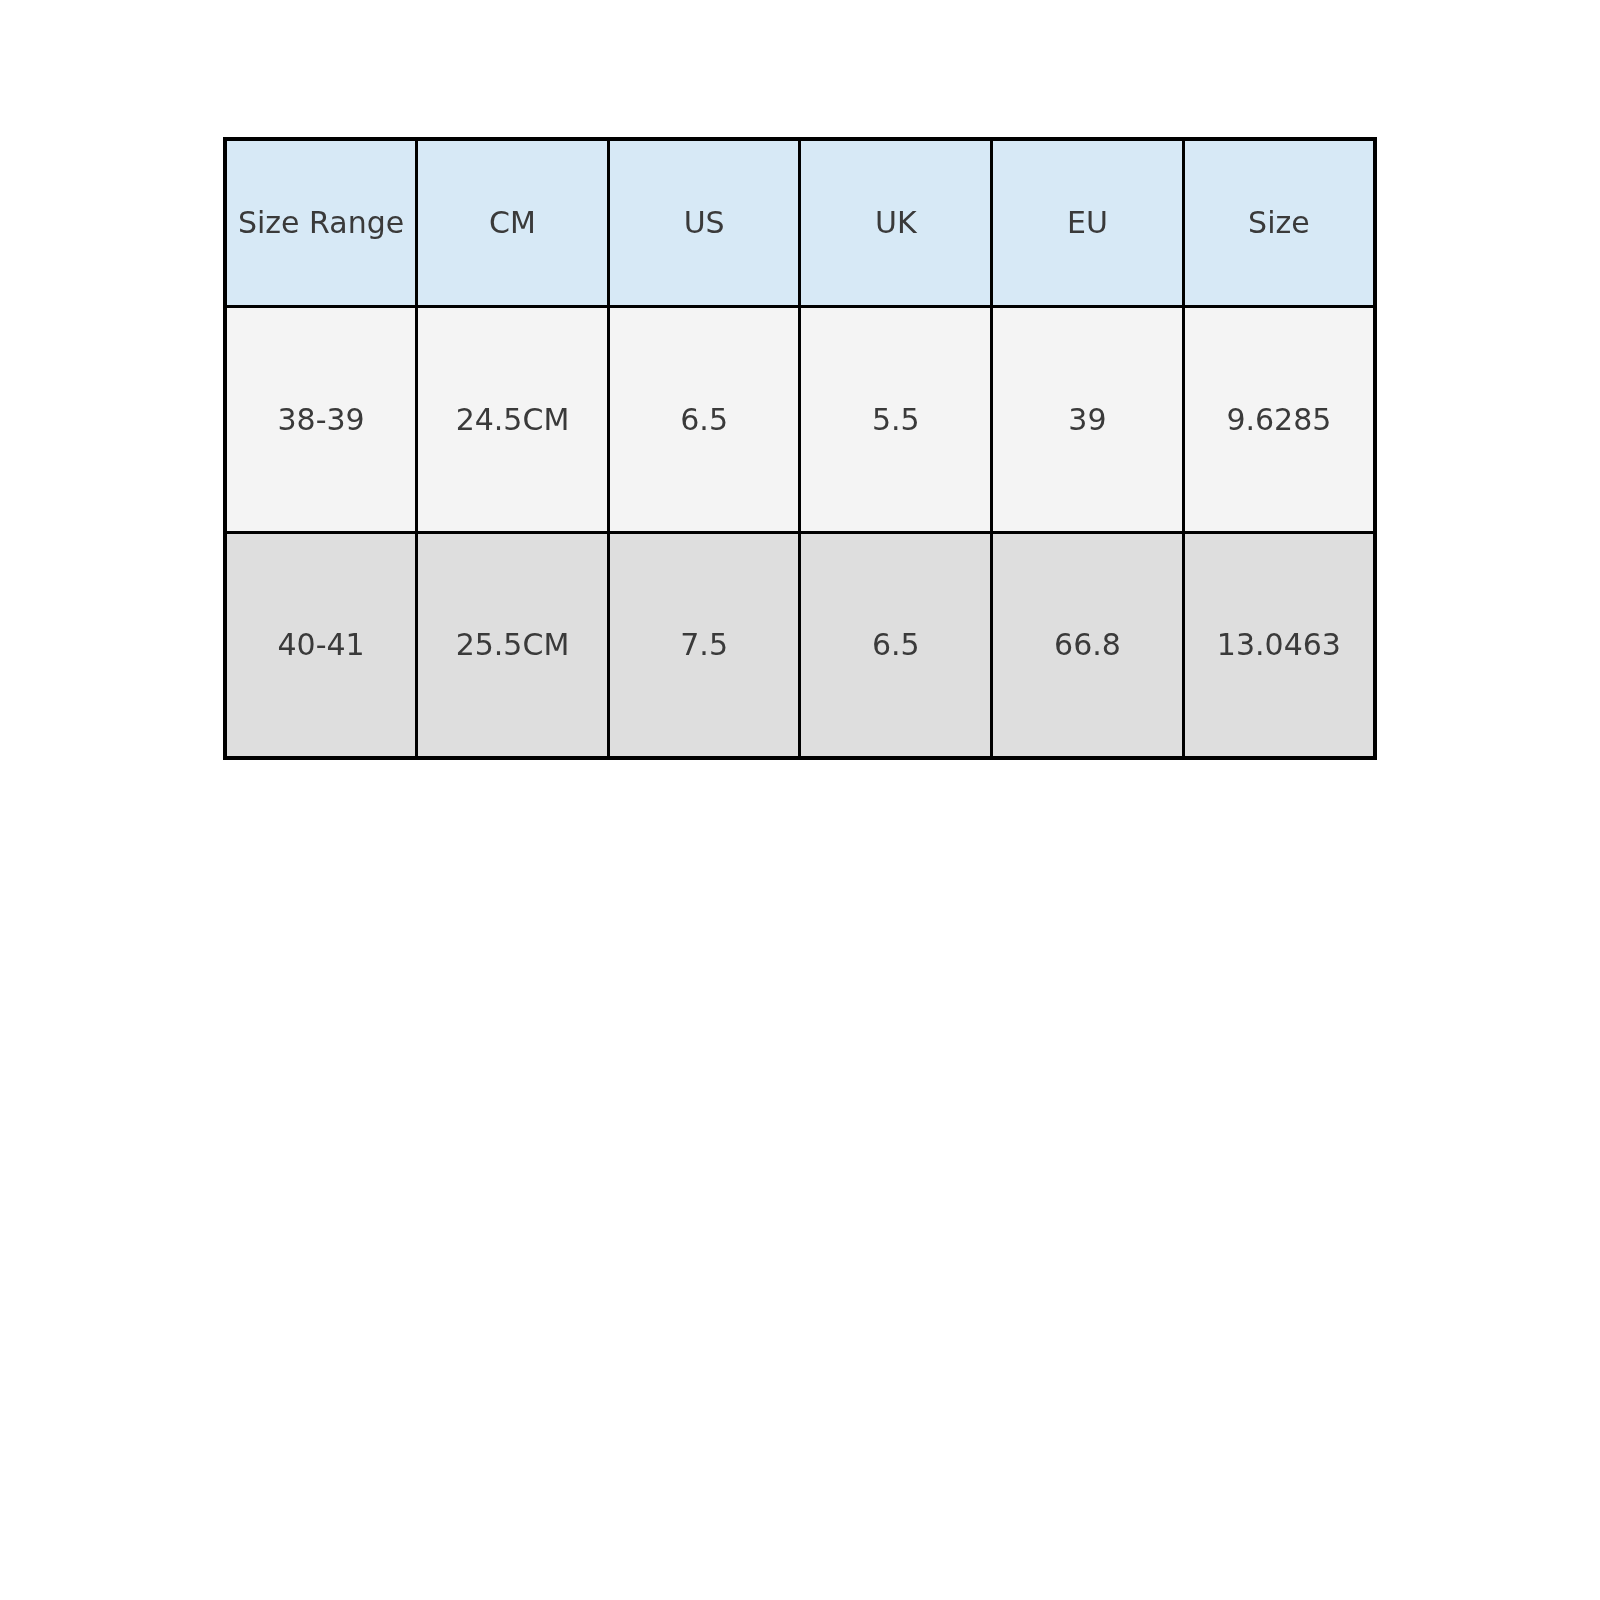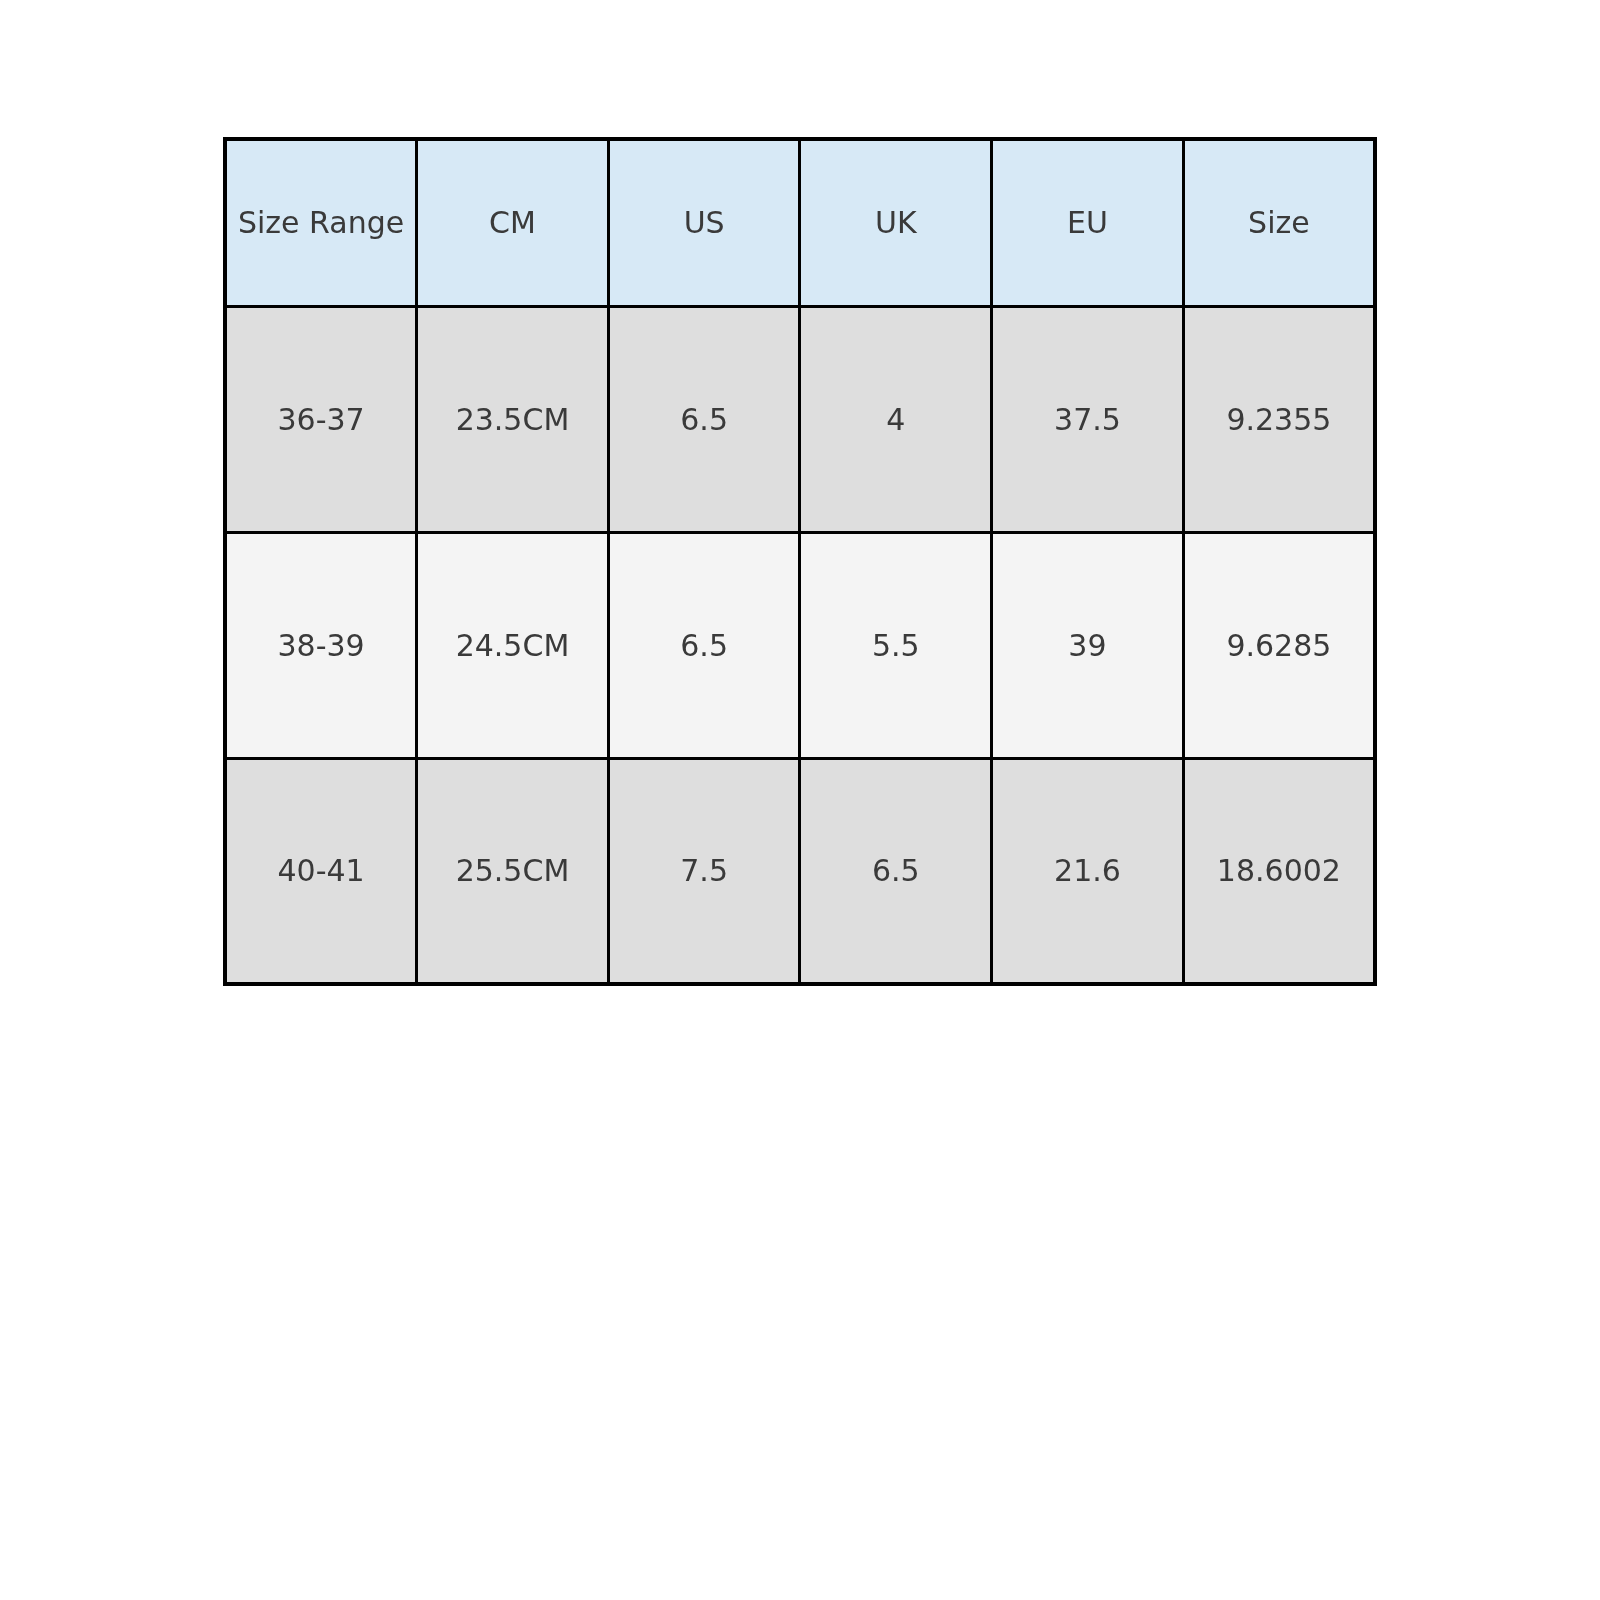--- a/index.html
+++ b/index.html
@@ -55,38 +55,30 @@
     <tr>
       <th>Size Range</th>
       <th>CM</th>
       <th>US</th>
       <th>UK</th>
       <th>EU</th>
       <th>Size</th>
     </tr>
   </thead>
   <tbody>
-    <tr class="row-dark">
-      <td>36-37</td>
-      <td>23.5CM</td>
-      <td>6.5</td>
-      <td>4</td>
-      <td>37.5</td>
-      <td>9.2355</td>
-    </tr>
     <tr class="row-light">
       <td>38-39</td>
       <td>24.5CM</td>
       <td>6.5</td>
       <td>5.5</td>
       <td>39</td>
       <td>9.6285</td>
     </tr>
     <tr class="row-dark">
       <td>40-41</td>
       <td>25.5CM</td>
       <td>7.5</td>
       <td>6.5</td>
-      <td>21.6</td>
-      <td>18.6002</td>
+      <td>66.8</td>
+      <td>13.0463</td>
     </tr>
   </tbody>
 </table>
 
 </body></html>

